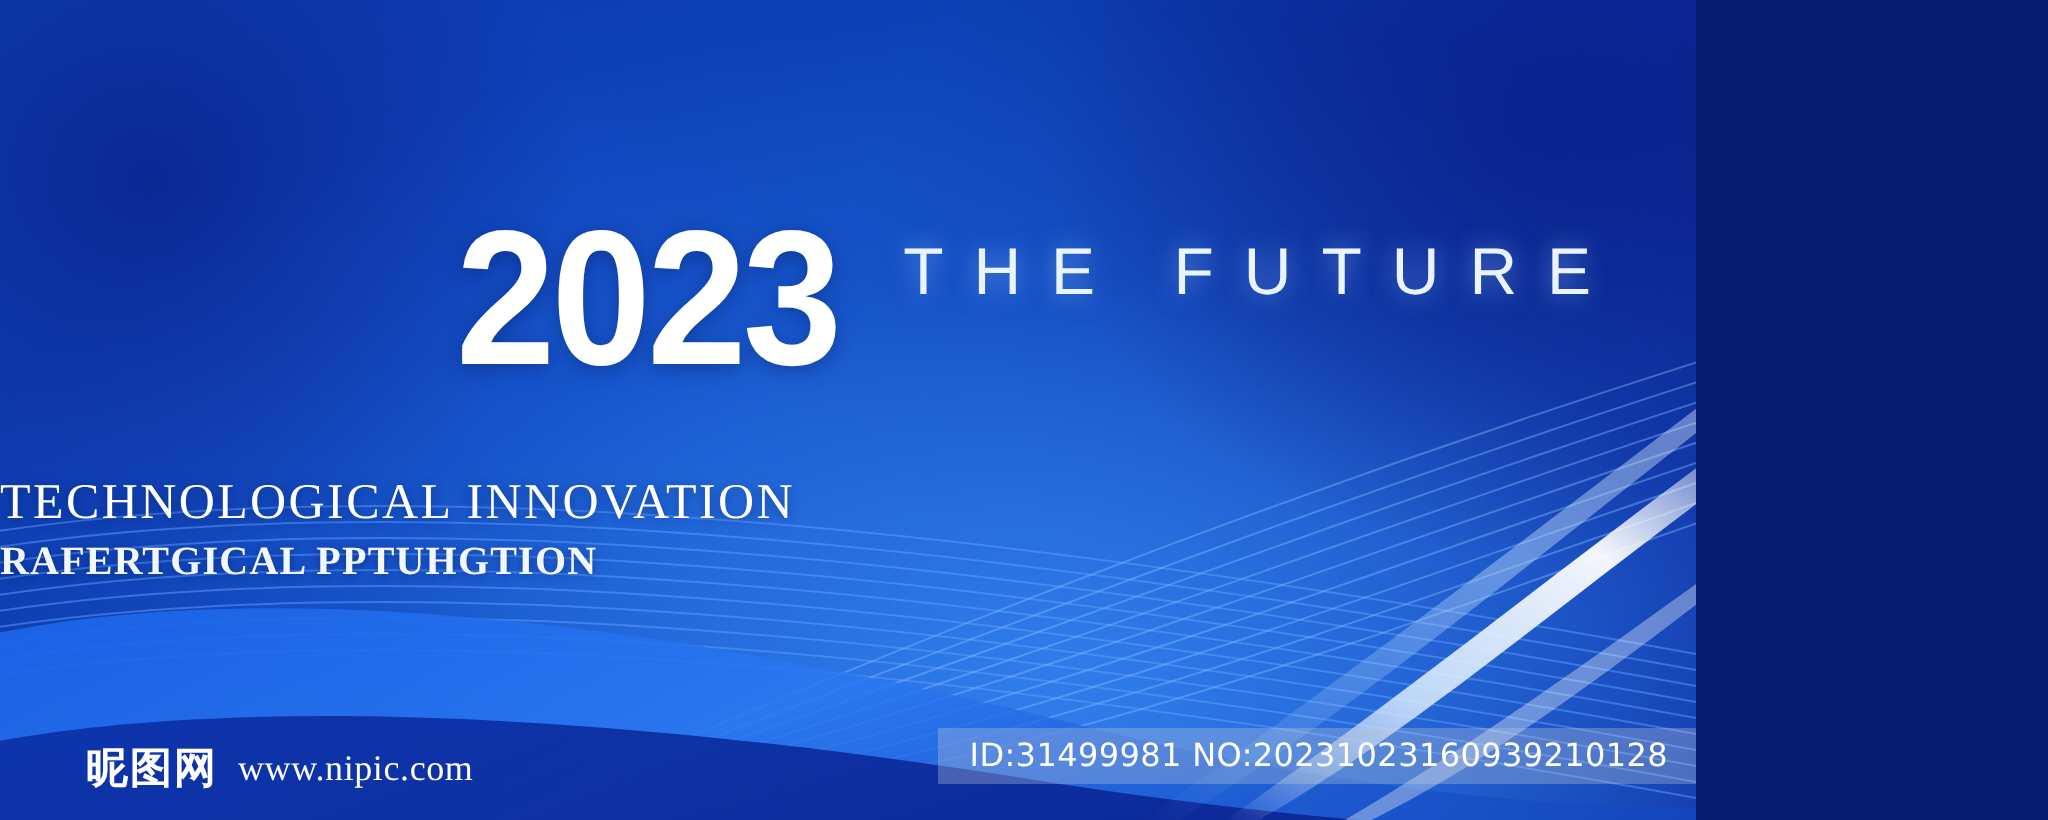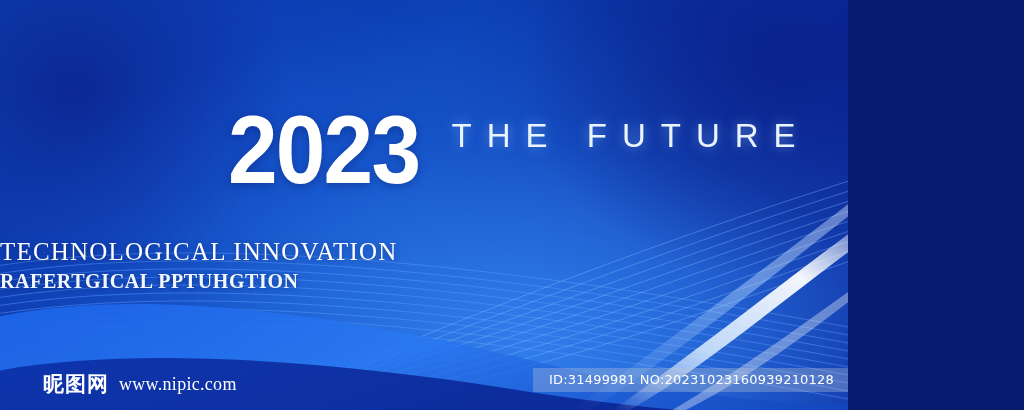--- a/index.html
+++ b/index.html
@@ -95,21 +95,21 @@
     font-size:18px;color:#ffffff;letter-spacing:.3px;
   }
 
   
   #idbadge{
     position:absolute;right:0;bottom:18px;
     padding:4px 14px 5px 16px;
     background:rgba(190,200,215,.33);
     color:#ffffff;
     font-family:"DejaVu Sans",sans-serif;
-    font-size:13px;
+    font-size:16px;
     letter-spacing:.2px;
     white-space:nowrap;
   }
 </style>
 </head>
 <body>
 
 <div id="poster">
 
   <div class="layer">

